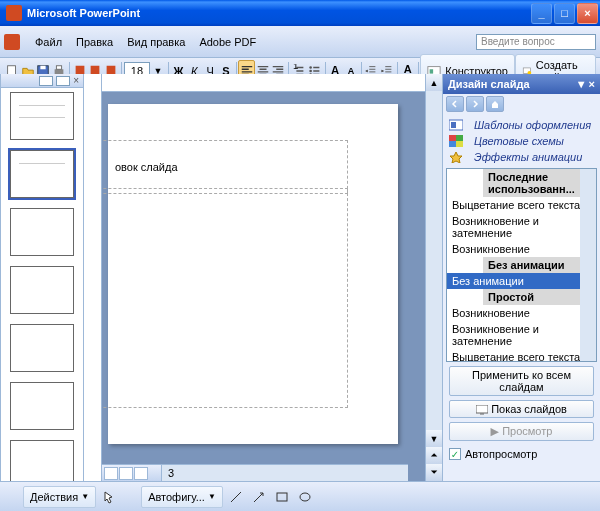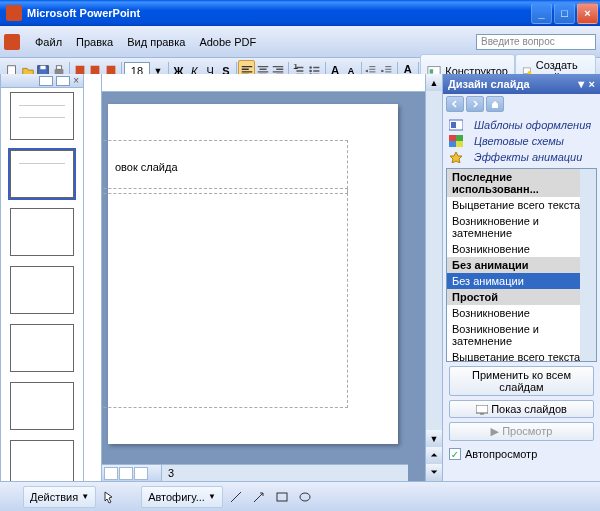--- a/index.html
+++ b/index.html
@@ -59,21 +59,21 @@
 .tp-title { height: 20px; background: linear-gradient(to bottom,#6b8fd4,#3960b4); color:#fff; font-weight:bold; display:flex; align-items:center; padding:0 5px; }
 .tp-title .tpx { margin-left:auto; display:flex; gap:2px; }
 .tp-nav { height: 20px; display:flex; align-items:center; padding:0 3px; gap:2px; }
 .tp-nav .nb { width:18px; height:16px; border:1px solid #8faad0; border-radius:2px; background:linear-gradient(#bcd2f0,#93b4e0); display:flex;align-items:center;justify-content:center; }
 .tp-sec { padding: 3px 6px; }
 .tp-link { display:flex; align-items:center; gap:11px; padding:2px 0; color:#203a8e; cursor:default;font-style:italic; }
 .tp-link .li { width:14px; height:12px; }
 .tp-heading { font-weight:bold; padding:4px 6px 2px; }
 .tp-list { border:1px solid #7b9ebd; background:#fff; margin:0 3px; height: 194px; overflow:hidden; position:relative; }
 .tp-list .item { padding:2px 5px; border-bottom:0; cursor:default; }
-.tp-list .cat { background:#d9d9d9; font-weight:bold; }
+.tp-list .cat { background:#d9d9d9; font-weight:bold;margin-left:36px; }
 .tp-list .sel { background:#316ac5; color:#fff; }
 .tp-list .sbar { position:absolute; right:0; top:0; bottom:0; width:16px; background:#dbe6f4; }
 .tp-btns { padding:4px 6px; display:flex; flex-direction:column; gap:4px; }
 .tp-btn { border:1px solid #9db8d8; background:linear-gradient(#fdfdfd,#e5ecf6); padding:2px 6px; border-radius:2px; text-align:center; }
 .tp-btn.disabled { color:#999; }
 .tp-check { padding:3px 6px; display:flex; align-items:center; gap:4px; }
 .tp-check .cb { width:12px; height:12px; border:1px solid #7b9ebd; background:#fff; display:flex;align-items:center;justify-content:center; color:#2a5; font-size:10px; }
 
 
 .drawbar { position:absolute; bottom:0; left:0; right:0; height:30px; background:linear-gradient(#e8eefb,#c4d5f0); display:flex; align-items:center; padding:0 4px; gap:3px; border-top:1px solid #9db8d8; }

